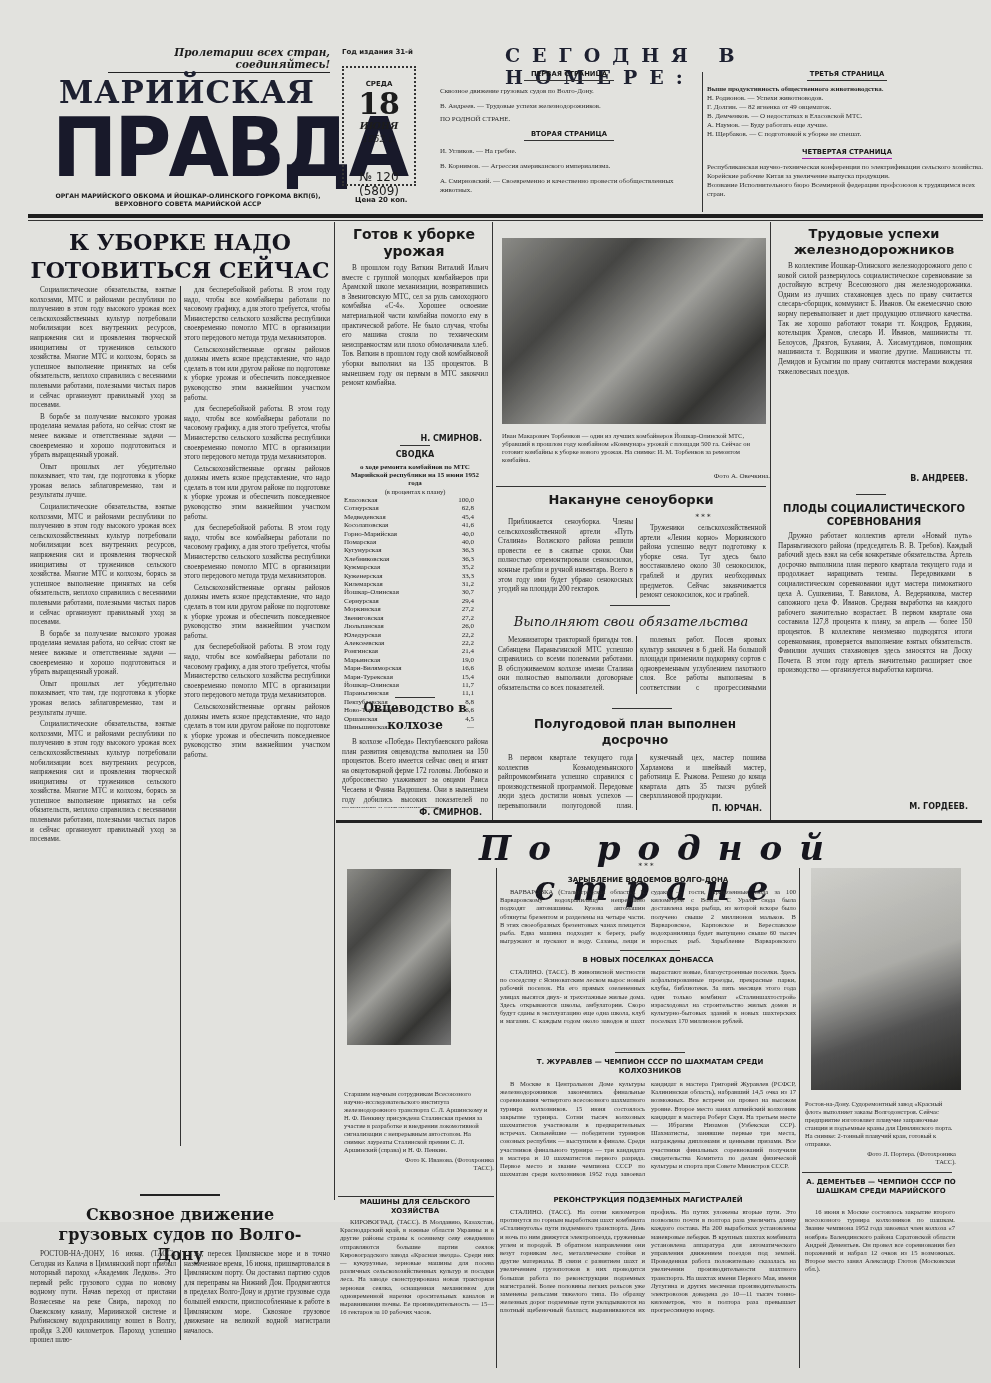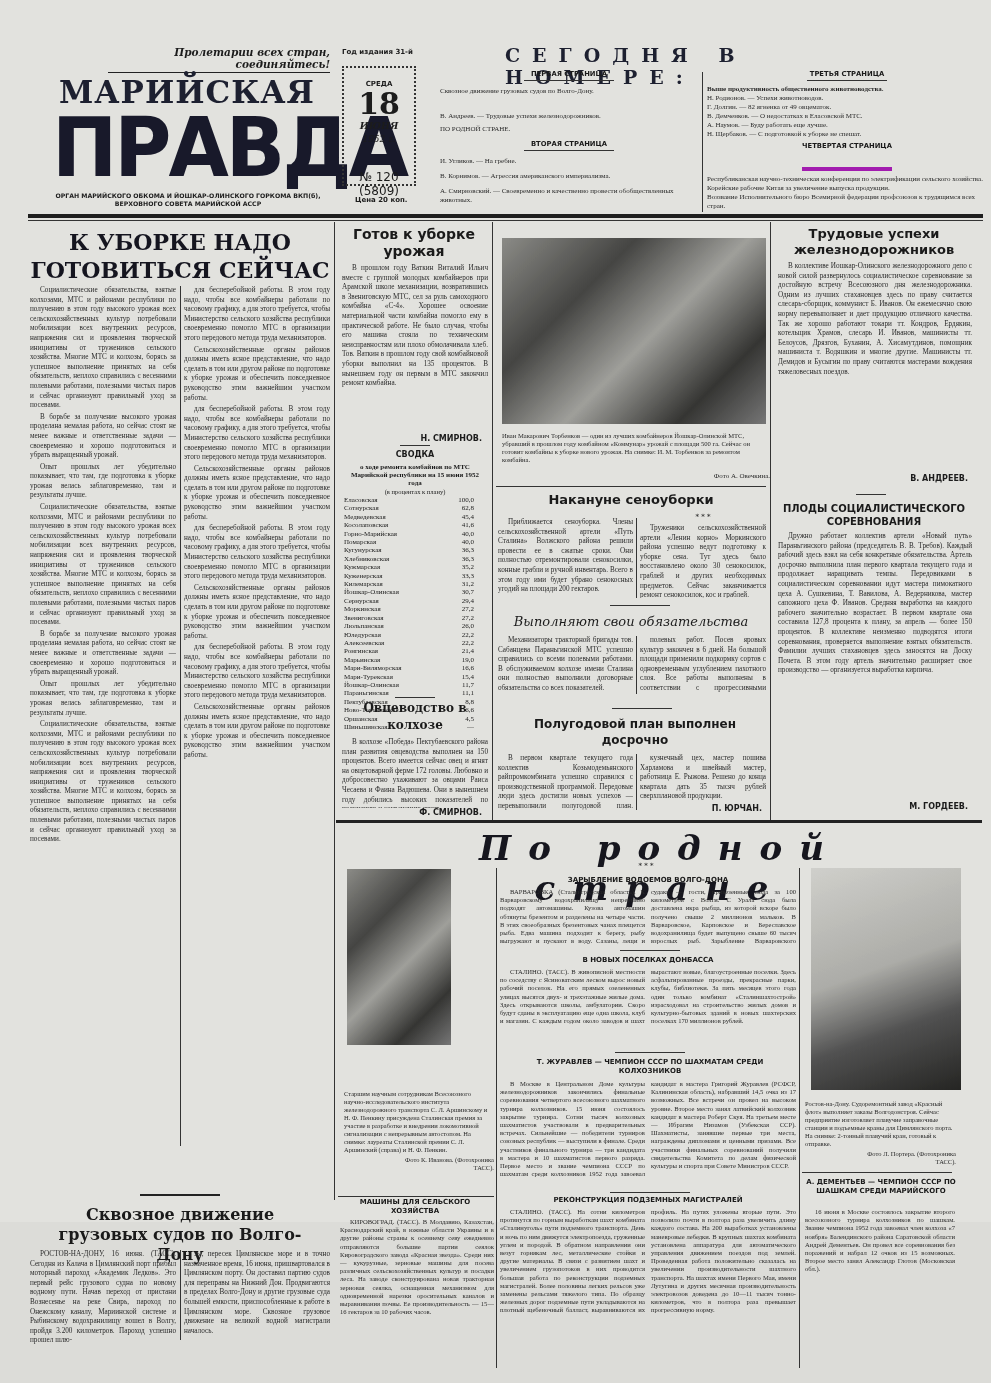--- a/index.html
+++ b/index.html
@@ -34,38 +34,38 @@
     <div style="font-family:'DejaVu Serif',serif;font-style:italic;font-weight:bold;font-size:9.5px">ИЮНЯ</div>
     <div style="font-family:'DejaVu Serif',serif;font-style:italic;font-size:9px;margin-top:3px">1952 г.</div>
     <div style="font-family:'DejaVu Sans',sans-serif;font-size:12px;margin-top:26px">№ 120 (5809)</div>
   </div>
   <div class="abs" style="left:355px;top:196px;width:60px;font-family:'DejaVu Sans',sans-serif;font-size:7px;font-weight:bold">Цена 20 коп.</div>
 
   <div class="abs" style="left:505px;top:44px;width:375px;font-family:'DejaVu Serif',serif;font-weight:bold;font-size:19px;letter-spacing:12px;color:#1d2030">СЕГОДНЯ В НОМЕРЕ:</div>
 
   <div class="abs" style="left:440px;top:70px;width:258px">
     <div class="hd" style="font-size:6.8px;border-bottom:1px solid #333;width:90px;margin:0 auto 6px;padding-bottom:2px">ПЕРВАЯ СТРАНИЦА</div>
-    <div class="caption" style="margin-bottom:16px">Сквозное движение грузовых судов по Волго-Дону.</div>
+    <div class="caption" style="margin-bottom:6px">Сквозное движение грузовых судов по Волго-Дону.</div>
     <div class="caption" style="margin-bottom:4px">В. Андреев. — Трудовые успехи железнодорожников.</div>
     <div class="caption" style="margin-bottom:6px">ПО РОДНОЙ СТРАНЕ.</div>
     <div class="hd" style="font-size:6.8px;border-bottom:1px solid #333;width:90px;margin:0 auto 6px;padding-bottom:2px">ВТОРАЯ СТРАНИЦА</div>
     <div class="caption" style="margin-bottom:6px">И. Угликов. — На гребне.</div>
     <div class="caption" style="margin-bottom:6px">В. Корнимов. — Агрессия американского империализма.</div>
     <div class="caption">А. Смирновский. — Своевременно и качественно провести обобществленных животных.</div>
   </div>
   <div class="vr" style="left:702px;top:72px;height:140px"></div>
   <div class="abs" style="left:707px;top:70px;width:280px">
     <div class="hd" style="font-size:6.8px;border-bottom:1px solid #333;width:80px;margin:0 auto 4px;padding-bottom:2px">ТРЕТЬЯ СТРАНИЦА</div>
     <div class="caption" style="font-weight:bold">Выше продуктивность общественного животноводства.</div>
     <div class="caption">Н. Родионов. — Успехи животноводов.</div>
     <div class="caption">Г. Долгин. — 82 ягненка от 49 овцематок.</div>
     <div class="caption">В. Демченков. — О недостатках в Еласовской МТС.</div>
     <div class="caption">А. Наумов. — Буду работать еще лучше.</div>
     <div class="caption">Н. Щербаков. — С подготовкой к уборке не спешат.</div>
-    <div class="hd" style="font-size:6.8px;border-bottom:4px solid #a21caf;width:90px;margin:3px auto 4px;padding-bottom:17px">ЧЕТВЕРТАЯ СТРАНИЦА</div>
+    <div class="hd" style="font-size:6.8px;border-bottom:1px solid #a21caf;width:90px;margin:9px auto 4px;padding-bottom:2px">ЧЕТВЕРТАЯ СТРАНИЦА</div>
     <div class="caption">Республиканская научно-техническая конференция по электрификации сельского хозяйства.</div>
     <div class="caption">Корейские рабочие Китая за увеличение выпуска продукции.</div>
     <div class="caption">Воззвание Исполнительного бюро Всемирной федерации профсоюзов к трудящимся всех стран.</div>
   </div>
 
   <div class="abs" style="left:28px;top:214px;width:955px;height:4px;background:#1e1e1e"></div>
   <div class="hr" style="left:28px;top:220px;width:955px"></div>
 
   <div class="abs hd" style="left:30px;top:228px;width:300px;font-family:'DejaVu Serif',serif;font-size:22px;line-height:28px;color:#15151f">К УБОРКЕ НАДО ГОТОВИТЬСЯ СЕЙЧАС</div>
   <div class="abs txt" style="left:30px;top:286px;width:146px;height:860px;overflow:hidden">

